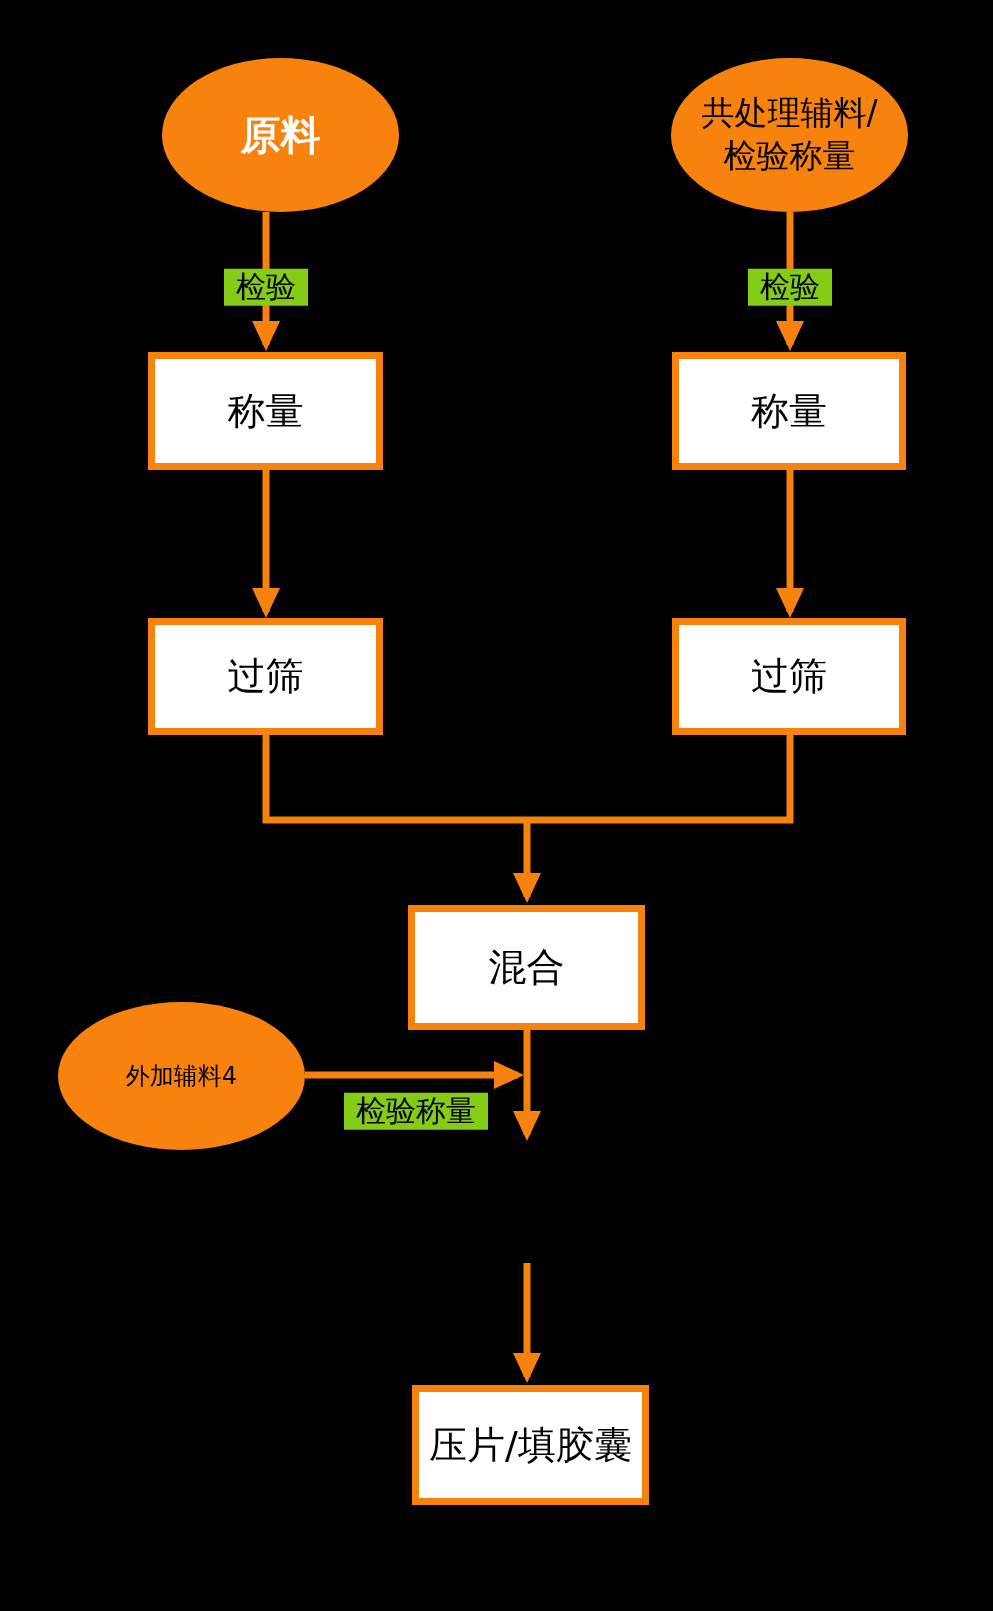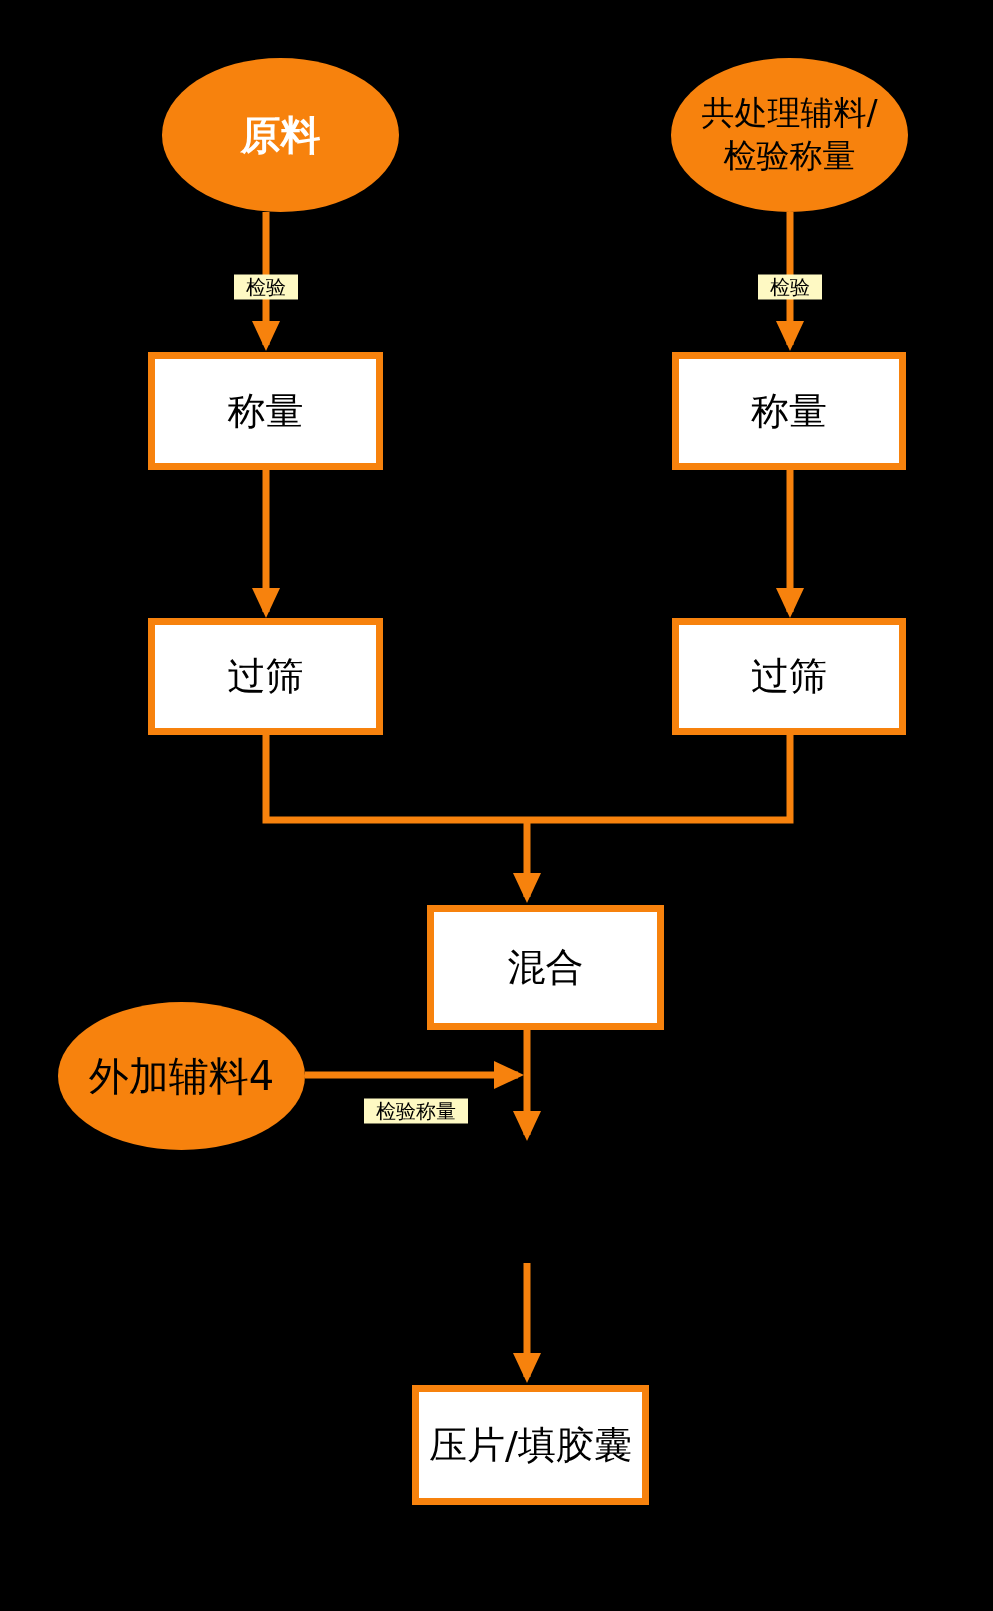--- a/index.html
+++ b/index.html
@@ -45,28 +45,28 @@
     font-weight: bold;
     font-size: 40px;
   }
   .ellipse-text {
     color: #000000;
     font-size: 33px;
     line-height: 1.3;
   }
   .ellipse-text-lg {
     color: #000000;
-    font-size: 40px;
+    font-size: 24px;
   }
   .edge-label {
     position: absolute;
     transform: translate(-50%, -50%);
-    background: #fef9c3;
+    background: #84cc16;
     color: #000000;
-    font-size: 20px;
+    font-size: 30px;
     line-height: 1.15;
     padding: 1px 12px;
     white-space: nowrap;
   }
 </style>
 </head>
 <body>
 
 <div class="canvas">
 
@@ -115,21 +115,21 @@
   </div>
 
   <div class="node-box" style="left:148px; top:618px; width:235px; height:117px;">
     <span>过筛</span>
   </div>
 
   <div class="node-box" style="left:672px; top:618px; width:234px; height:117px;">
     <span>过筛</span>
   </div>
 
-  <div class="node-box" style="left:408px; top:905px; width:237px; height:125px;margin-left:19px;">
+  <div class="node-box" style="left:408px; top:905px; width:237px; height:125px;">
     <span>混合</span>
   </div>
 
 
   <div class="node-box" style="left:412px; top:1385px; width:237px; height:120px;">
     <span>压片/填胶囊</span>
   </div>
 
   <div class="edge-label" style="left:266px; top:287px;">检验</div>
 

